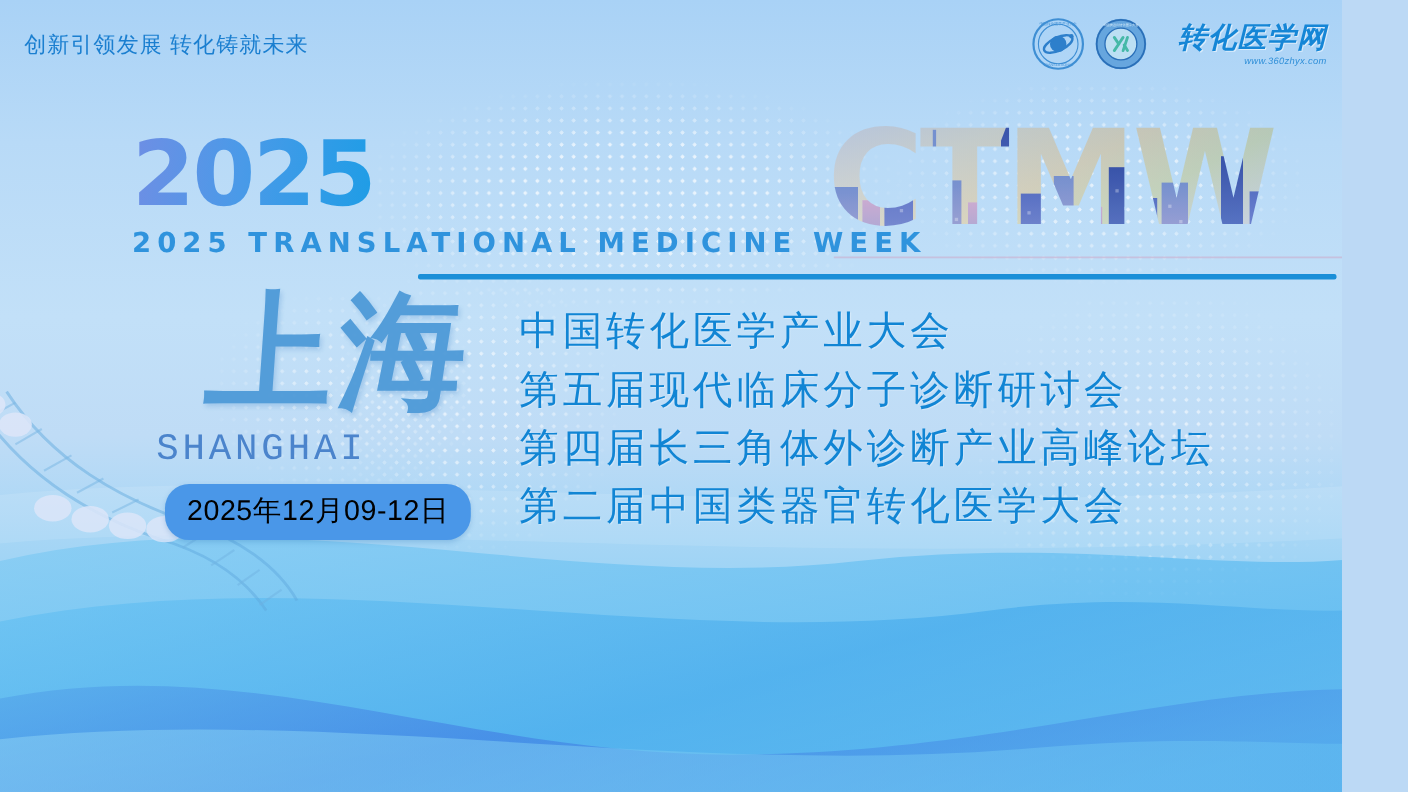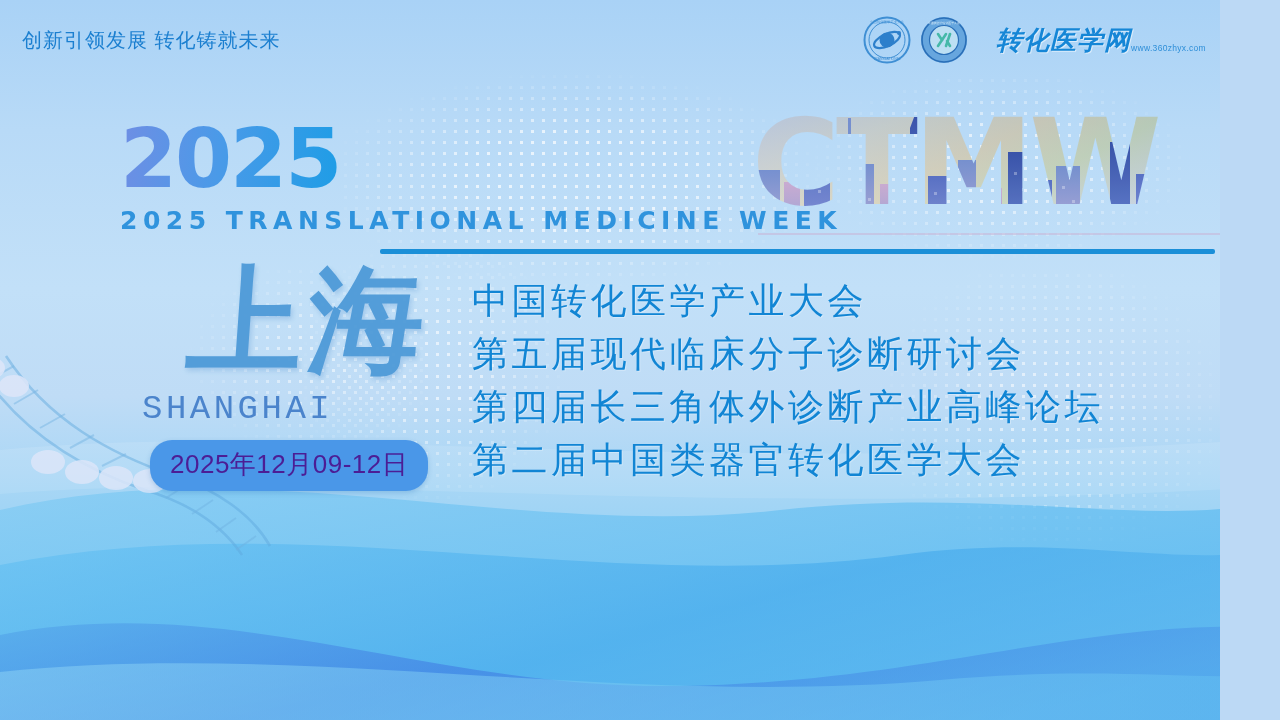--- a/index.html
+++ b/index.html
@@ -53,29 +53,29 @@
     font-size:20px; letter-spacing:1px; color:#1b7fd0;
     white-space:nowrap; font-weight:400;
   }
 
   
   #logobar {
     position:absolute; right:14px; top:16px;
     display:flex; align-items:center; gap:9px;
   }
   .logo-circ { width:48px; height:48px; flex:none; }
-  #brandwrap { display:flex; flex-direction:row; align-items:flex-start; margin-left:19px; }
+  #brandwrap { display:flex; flex-direction:column; align-items:flex-start; margin-left:19px; }
   #brandname {
     font-size:26px; font-weight:bold; color:#1586d6;
     letter-spacing:1px; line-height:1; font-style:italic;
     text-shadow:1px 1px 0 rgba(255,255,255,.55);
   }
   #brandurl {
     font-size:8.5px; color:#2f8fd8; letter-spacing:.3px;
-    margin-top:3px; align-self:flex-end;
+    font-style:italic; margin-top:3px; align-self:flex-end;
   }
 
   
   #titleblock { position:absolute; left:120px; top:118px; }
   #maintitle {
     display:flex; align-items:baseline;
     font-size:0; line-height:1;gap:28px;
   }
   #year2025 {
     font-size:82px; font-weight:bold; letter-spacing:-2px;
@@ -113,21 +113,21 @@
     opacity:.95; transform:skewX(-4deg);
     text-shadow:2px 3px 5px rgba(90,150,205,.35);
   }
   #sh-en {
     position:absolute; left:2px; top:122px;
     font-size:34px; letter-spacing:3.5px; color:#4b84cc;
     font-family:Liberation Mono, monospace;
   }
   #datepill {
     position:absolute; left:10px; top:172px;
-    background:#4a97e8; color:#4c1d95;
+    background:#4a97e8; color:#000000;
     font-size:26px; padding:7px 20px 9px; border-radius:22px;
     white-space:nowrap; letter-spacing:.5px;
     box-shadow:0 2px 5px rgba(40,110,180,.25);
   }
 
   
   #events {
     position:absolute; left:472px; top:282px;
     display:flex; flex-direction:column; gap:14px;
   }

